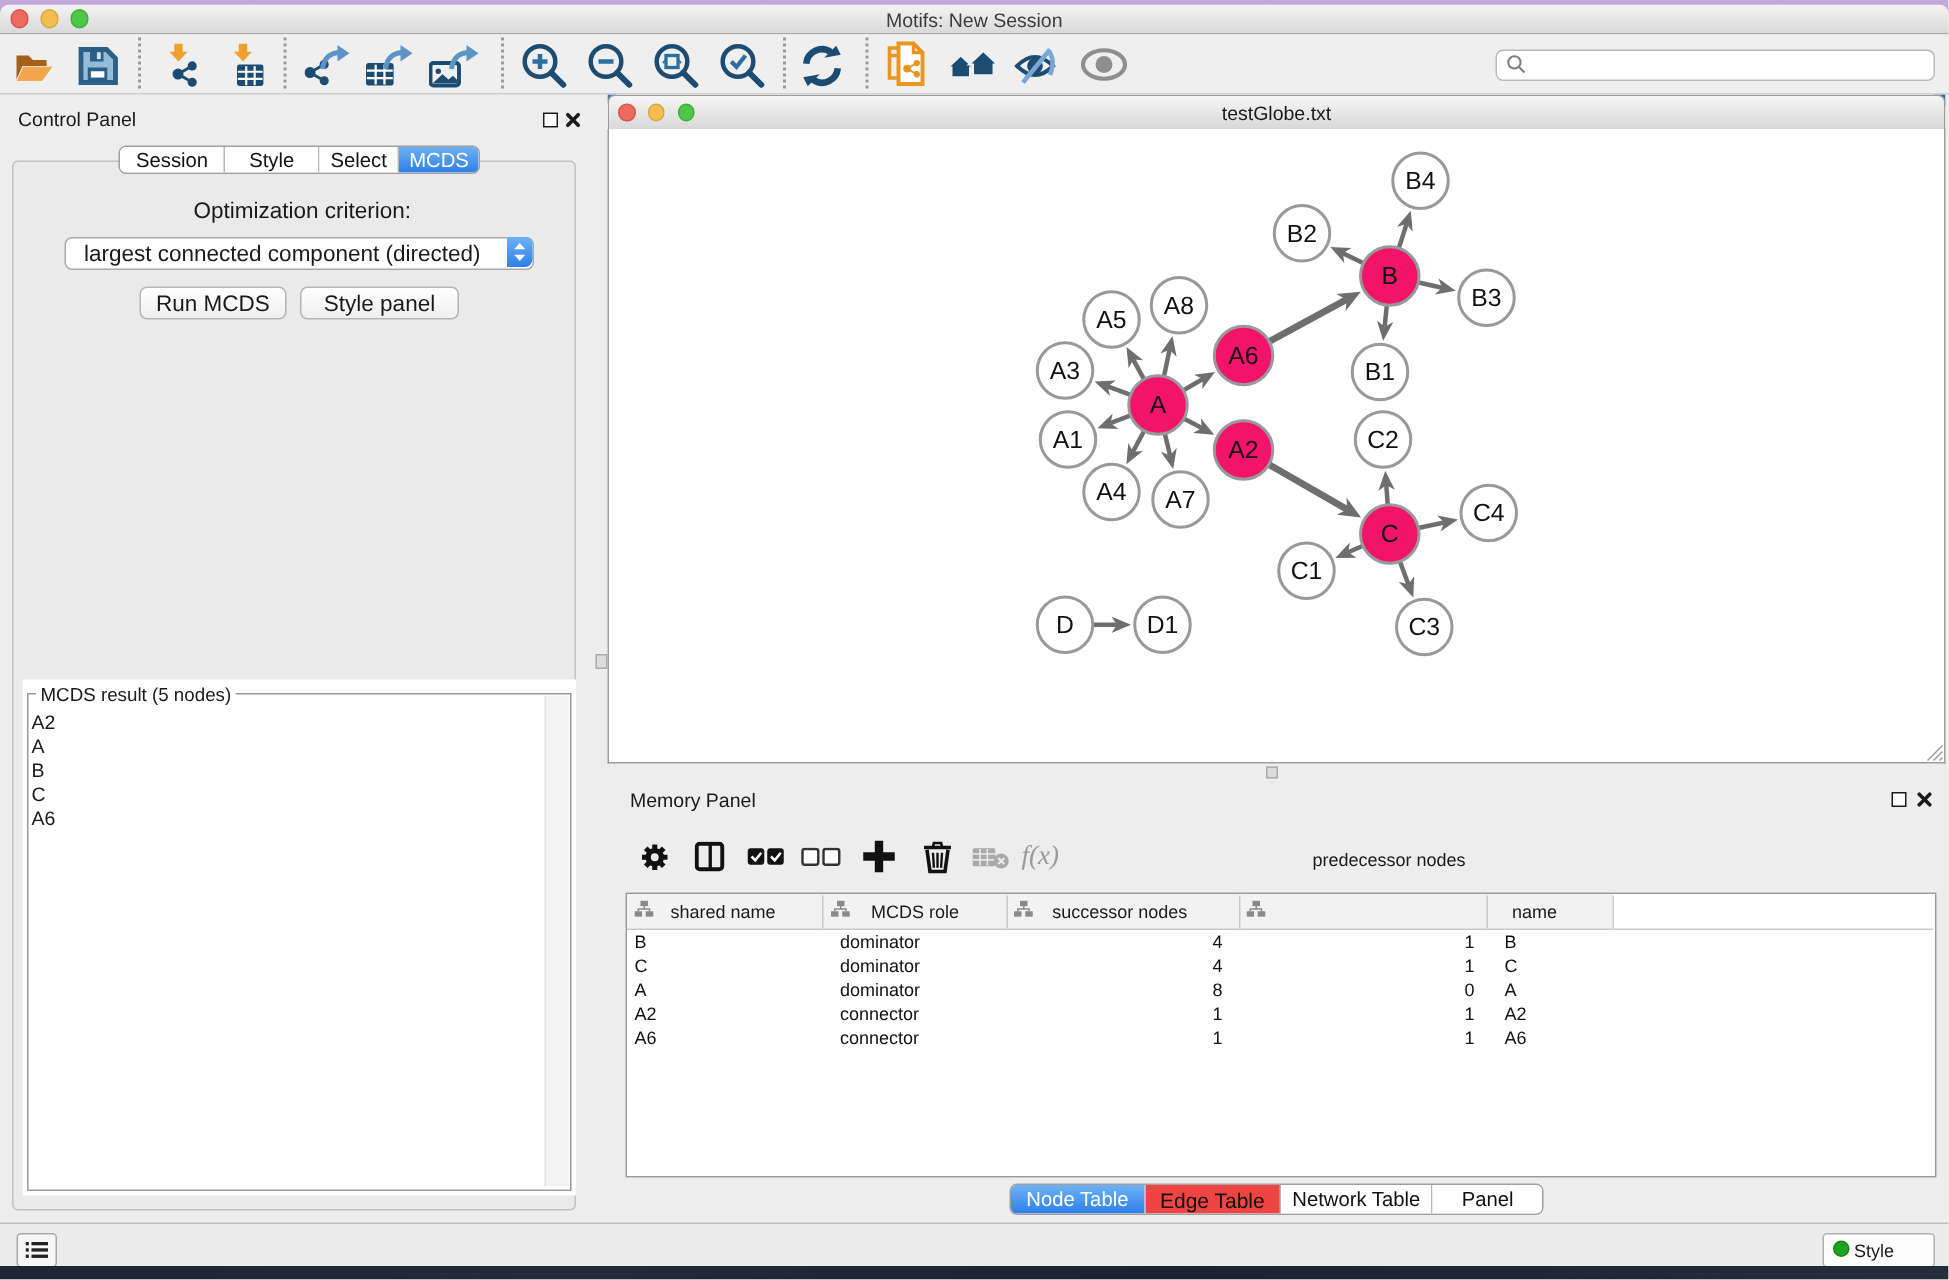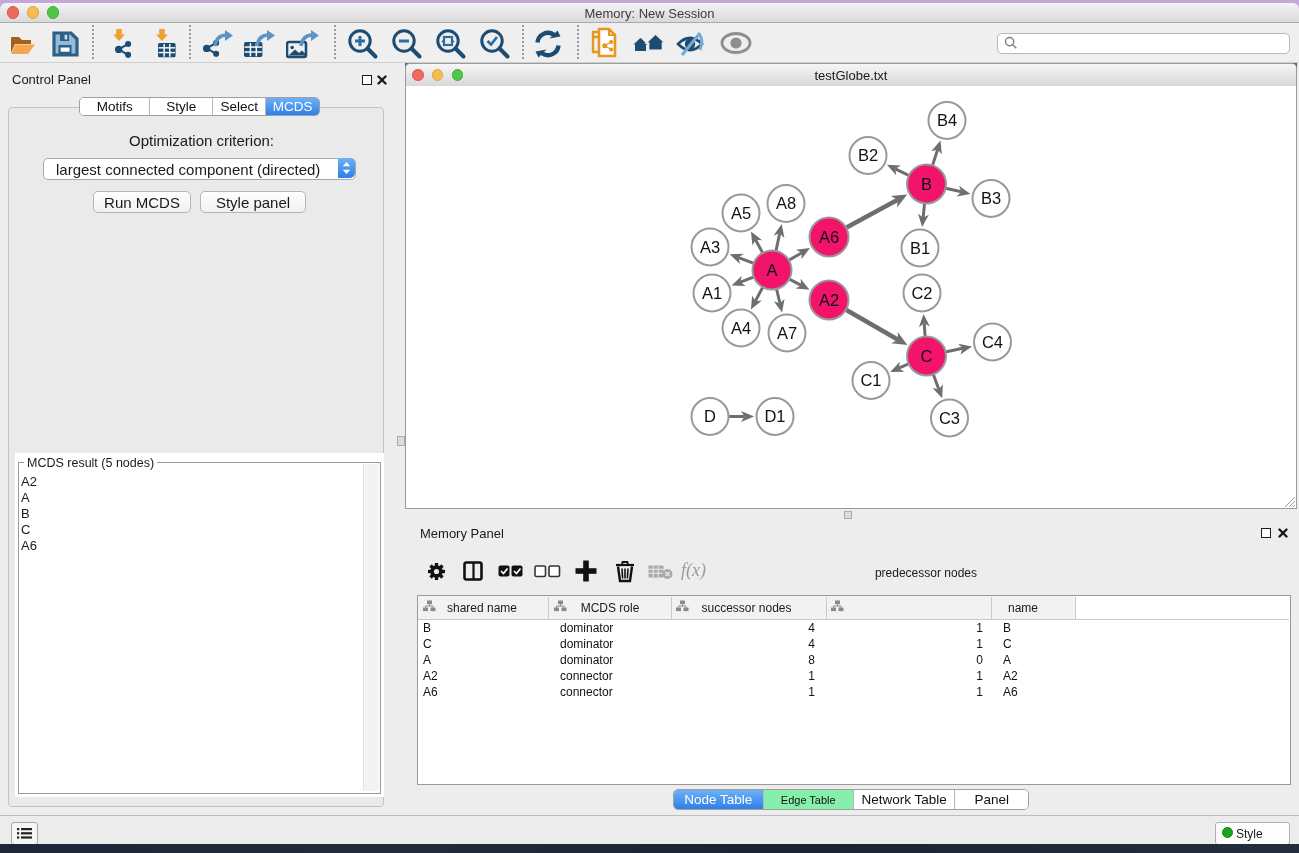--- a/index.html
+++ b/index.html
@@ -9,21 +9,21 @@
 .hdr { position:absolute; font-size:12px; color:#1a1a1a; }
 </style></head>
 <body>
 
 <div class="abs" style="left:0;top:0;width:1299px;height:9px;background:#c3a8d9"></div>
 
 <div class="abs" style="left:0;top:3px;width:1299px;height:19px;background:linear-gradient(#f4f4f4,#d9d9d9);border-bottom:1px solid #ababab;border-radius:6px 6px 0 0"></div>
 <div style="position:absolute;left:6.8px;top:6.3px;width:12.4px;height:12.4px;border-radius:50%;background:#ee6a5f;border:1px solid #d8564b;box-sizing:border-box"></div>
 <div style="position:absolute;left:26.8px;top:6.3px;width:12.4px;height:12.4px;border-radius:50%;background:#f5bd4f;border:1px solid #dda73e;box-sizing:border-box"></div>
 <div style="position:absolute;left:46.8px;top:6.3px;width:12.4px;height:12.4px;border-radius:50%;background:#4fc647;border:1px solid #3fae3a;box-sizing:border-box"></div>
-<div class="abs" style="left:0;top:6px;width:1299px;text-align:center;font-size:13px;color:#3c3c3c">Memory: New Session</div>
+<div class="abs" style="left:0;top:6px;width:1299px;text-align:center;font-size:13px;color:#3c3c3c">Motifs: New Session</div>
 
 <div class="abs" style="left:0;top:23px;width:1299px;height:39px;background:#efefef;border-bottom:1px solid #cfcfcf"></div>
 <svg style="position:absolute;left:9px;top:31px" width="27" height="25" viewBox="0 0 27 25">
 <path d="M2,6 L10,6 L13,9 L22,9 L22,13 L6,13 Z" fill="#a4611a"></path>
 <path d="M2,6 L2,22 L6,13 L22,13 L22,11 L6,11 Z" fill="#a4611a"></path>
 <path d="M6.5,13.5 L26,13.5 L19,23 L2.2,23 Z" fill="#f3a64d"></path>
 </svg>
 <svg style="position:absolute;left:52px;top:31px" width="27" height="26" viewBox="0 0 27 26">
 <path d="M2,2 L19,2 L25,8 L25,24 L2,24 Z" fill="#95bcd6" stroke="#2d5f86" stroke-width="3.2"></path>
 <rect x="8" y="2.5" width="9" height="7.5" fill="#2d5f86"></rect>
@@ -170,21 +170,21 @@
 <div style="position:absolute;left:362px;top:75px;width:8px;height:8px;border:1.6px solid #1a1a1a;background:#fff"></div>
 <svg style="position:absolute;left:377px;top:75px" width="10" height="10" viewBox="0 0 10 10">
     <g stroke="#1a1a1a" stroke-width="2.4" stroke-linecap="round">
       <line x1="1.5" y1="1.5" x2="8.5" y2="8.5"></line>
       <line x1="8.5" y1="1.5" x2="1.5" y2="8.5"></line>
     </g>
   </svg>
 
 <div class="abs" style="left:8px;top:107px;width:374px;height:698px;background:#eaeaea;border:1px solid #c2c2c2;border-radius:4px"></div>
 <div style="position:absolute;left:79px;top:97px;width:241px;height:19px;border:1px solid #9f9f9f;border-radius:5px;background:#fff;box-sizing:border-box;overflow:hidden;display:flex">
-    <div style="width:71px;height:100%;background:#fff;color:#111;border-right:1px solid #b8b8b8;box-sizing:border-box;display:flex;align-items:center;justify-content:center;font-size:13.5px">Motifs</div>
+    <div style="width:71px;height:100%;background:#fff;color:#111;border-right:1px solid #b8b8b8;box-sizing:border-box;display:flex;align-items:center;justify-content:center;font-size:13.5px">Session</div>
     <div style="width:63px;height:100%;background:#fff;color:#111;border-right:1px solid #b8b8b8;box-sizing:border-box;display:flex;align-items:center;justify-content:center;font-size:13.5px">Style</div>
     <div style="width:54px;height:100%;background:#fff;color:#111;border-right:1px solid #b8b8b8;box-sizing:border-box;display:flex;align-items:center;justify-content:center;font-size:13.5px">Select</div>
     <div style="width:53px;height:100%;background:linear-gradient(#6eb1f5,#2d7fe9);color:#fff;box-sizing:border-box;display:flex;align-items:center;justify-content:center;font-size:13.5px">MCDS</div>
   </div>
 <div class="abs" style="left:11px;top:132px;width:381px;text-align:center;font-size:15px">Optimization criterion:</div>
 
 <div class="abs" style="left:43px;top:158px;width:311px;height:20px;background:#fff;border:1px solid #a9a9a9;border-radius:5px"></div>
 <div class="abs" style="left:56px;top:161px;font-size:15px">largest connected component (directed)</div>
 <div class="abs" style="left:338px;top:158px;width:16.5px;height:20px;background:linear-gradient(#6eb1f5,#2d7fe9);border-radius:0 5px 5px 0"></div>
 <svg class="abs" style="left:341px;top:162px" width="11" height="12" viewBox="0 0 11 12">
@@ -447,21 +447,21 @@
 <div class="tr" style="top:669px;left:700px;width:115px;text-align:right">1</div>
 <div class="tr" style="top:669px;left:870px;width:113px;text-align:right">1</div>
 <div class="tr" style="top:669px;left:1003px;width:60px">A2</div>
 <div class="tr" style="top:685px;left:423px;width:120px">A6</div>
 <div class="tr" style="top:685px;left:560px;width:100px">connector</div>
 <div class="tr" style="top:685px;left:700px;width:115px;text-align:right">1</div>
 <div class="tr" style="top:685px;left:870px;width:113px;text-align:right">1</div>
 <div class="tr" style="top:685px;left:1003px;width:60px">A6</div>
 <div style="position:absolute;left:673px;top:789px;width:356px;height:21px;border:1px solid #9f9f9f;border-radius:5px;background:#fff;box-sizing:border-box;overflow:hidden;display:flex">
     <div style="width:90px;height:100%;background:linear-gradient(#6eb1f5,#2d7fe9);color:#fff;border-right:1px solid #b8b8b8;box-sizing:border-box;display:flex;align-items:center;justify-content:center;font-size:13.5px">Node Table</div>
-    <div style="width:91px;height:100%;background:#86efac;color:#111;border-right:1px solid #b8b8b8;box-sizing:border-box;display:flex;align-items:center;justify-content:center;font-size:11px">Edge Table</div>
+    <div style="width:91px;height:100%;background:#ef4444;color:#111;border-right:1px solid #b8b8b8;box-sizing:border-box;display:flex;align-items:center;justify-content:center;font-size:14px">Edge Table</div>
     <div style="width:102px;height:100%;background:#fff;color:#111;border-right:1px solid #b8b8b8;box-sizing:border-box;display:flex;align-items:center;justify-content:center;font-size:13.5px">Network Table</div>
     <div style="width:73px;height:100%;background:#fff;color:#111;box-sizing:border-box;display:flex;align-items:center;justify-content:center;font-size:13.5px">Panel</div>
   </div>
 
 <div class="abs" style="left:0;top:815px;width:1299px;height:30px;background:#ececec;border-top:1px solid #bdbdbd"></div>
 <div class="abs" style="left:11px;top:822px;width:25px;height:21px;background:#f6f6f6;border:1px solid #a8a8a8;border-radius:3px"></div>
 <svg class="abs" style="left:17px;top:828px" width="15" height="11" viewBox="0 0 15 11">
 <g fill="#222">
       <rect x="0" y="0" width="2.2" height="2.2"></rect>
       <rect x="0" y="4.2" width="2.2" height="2.2"></rect>

